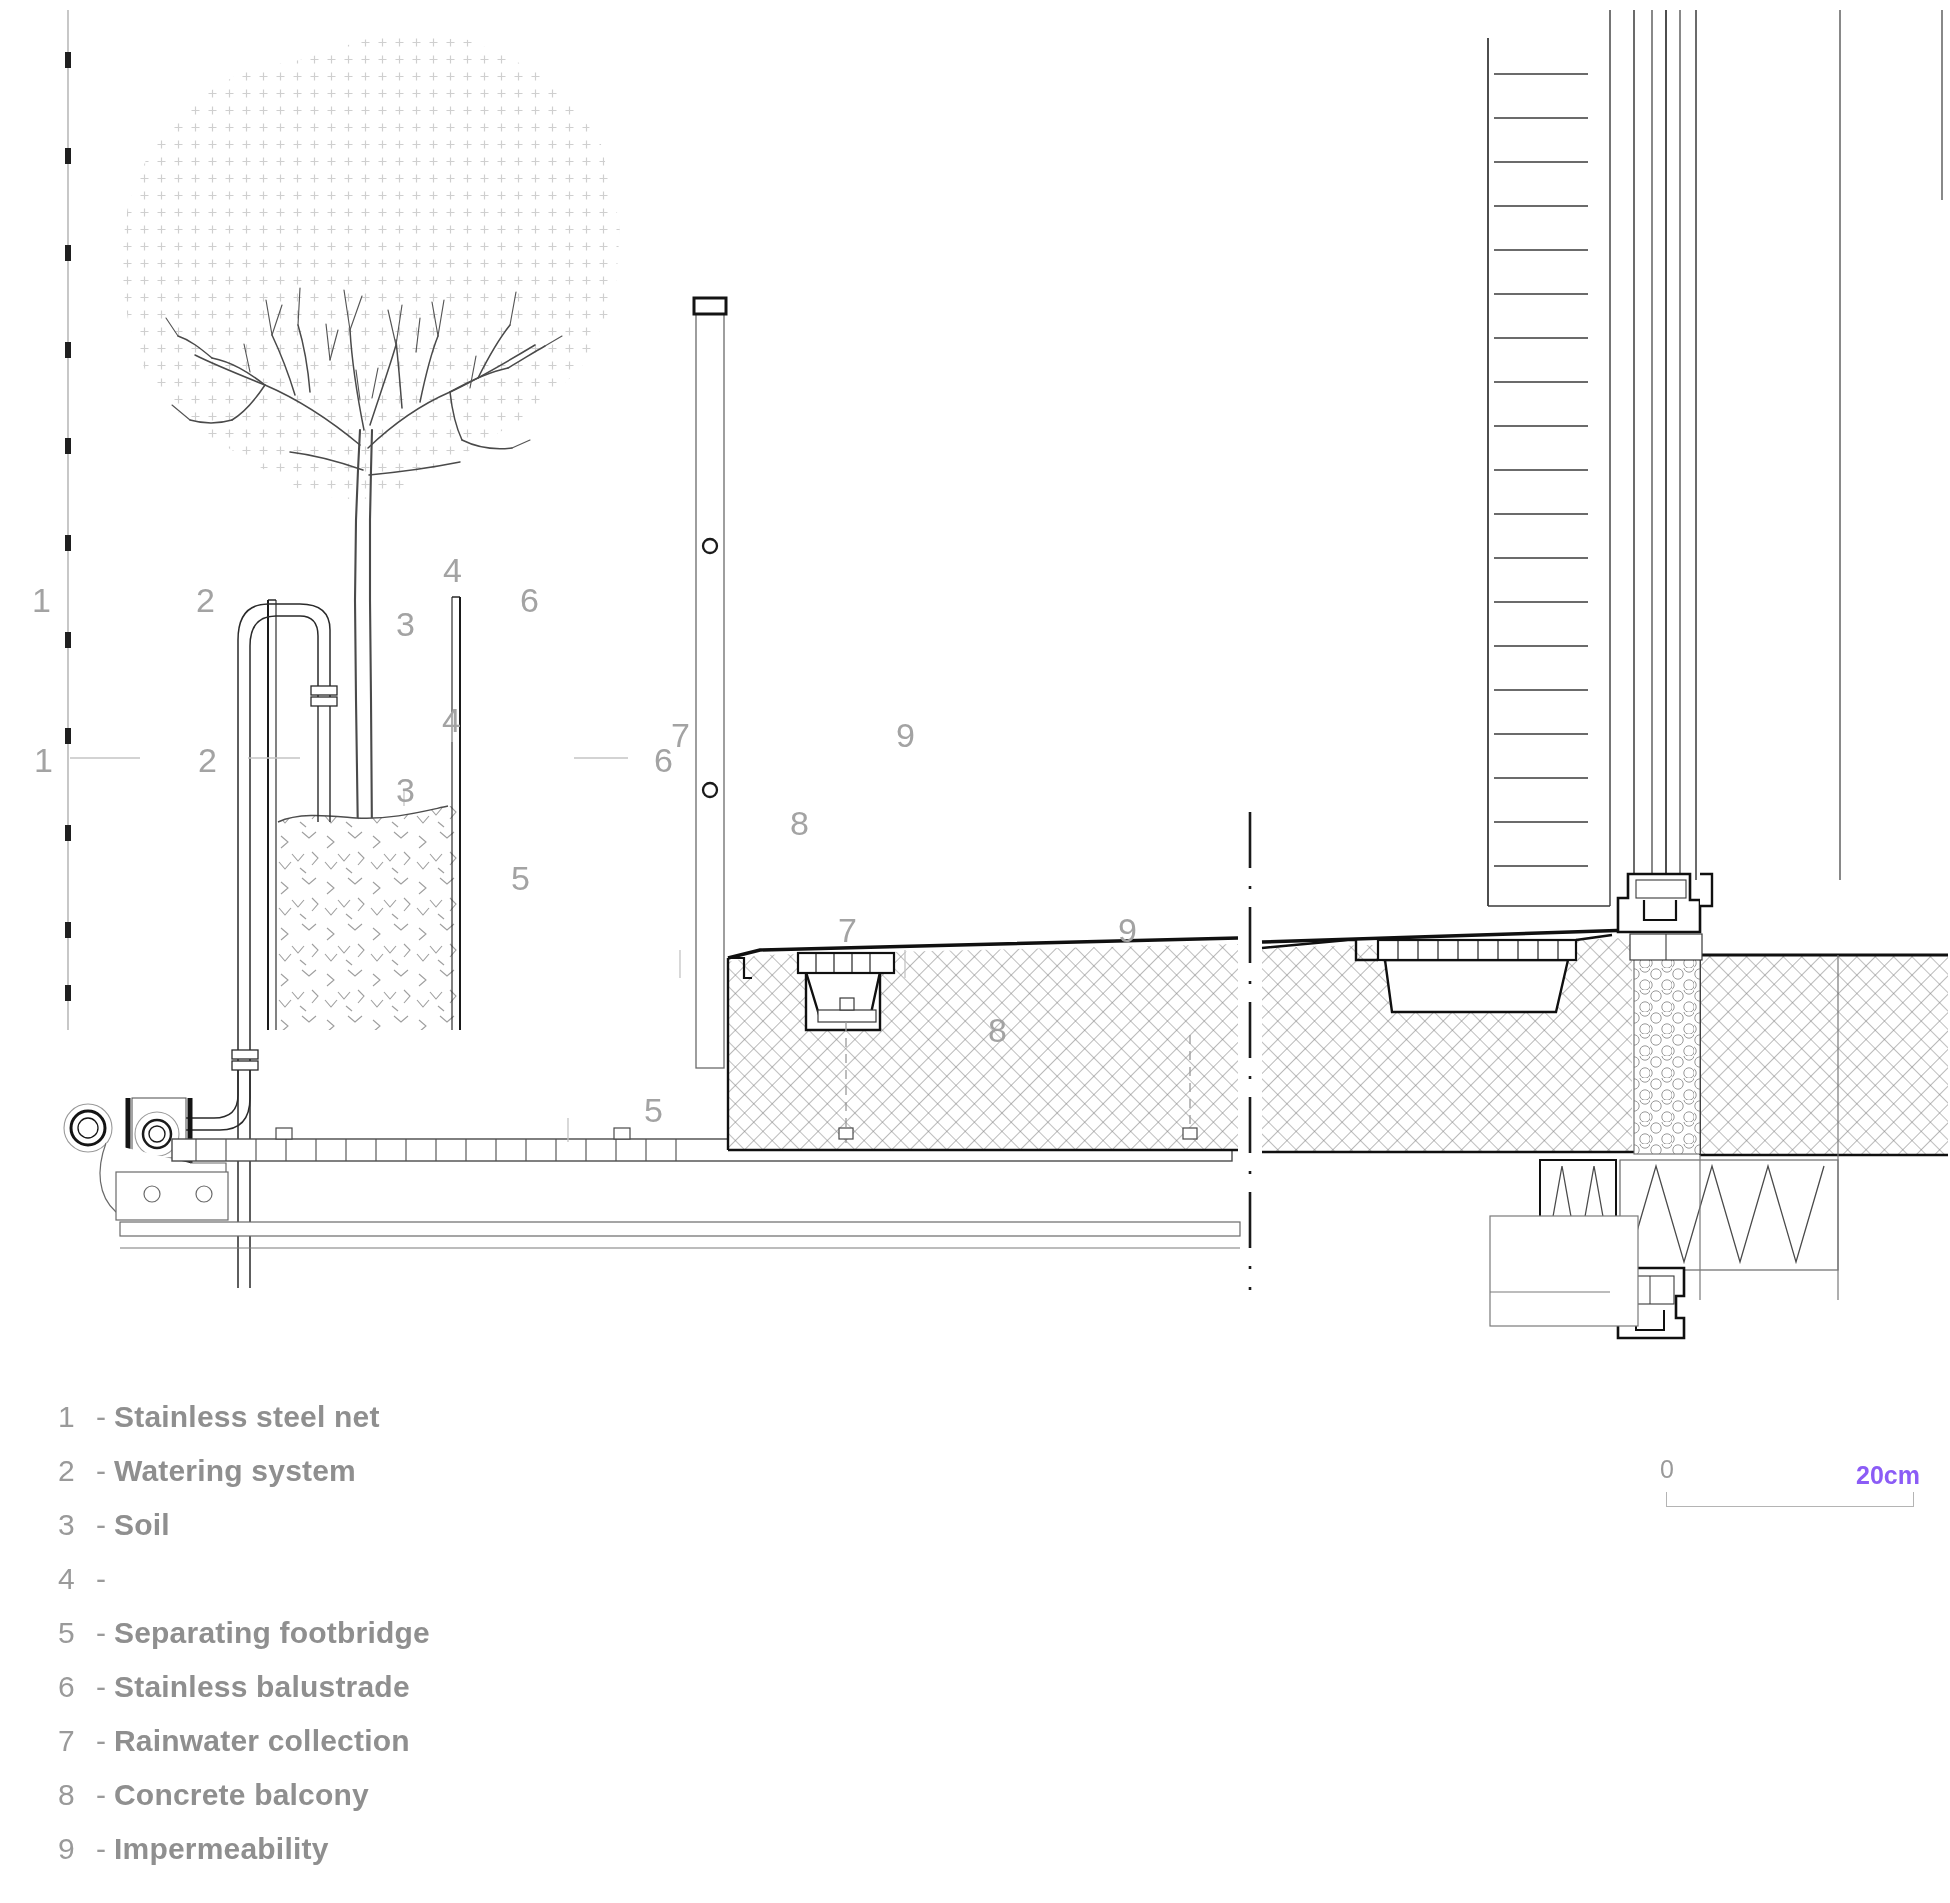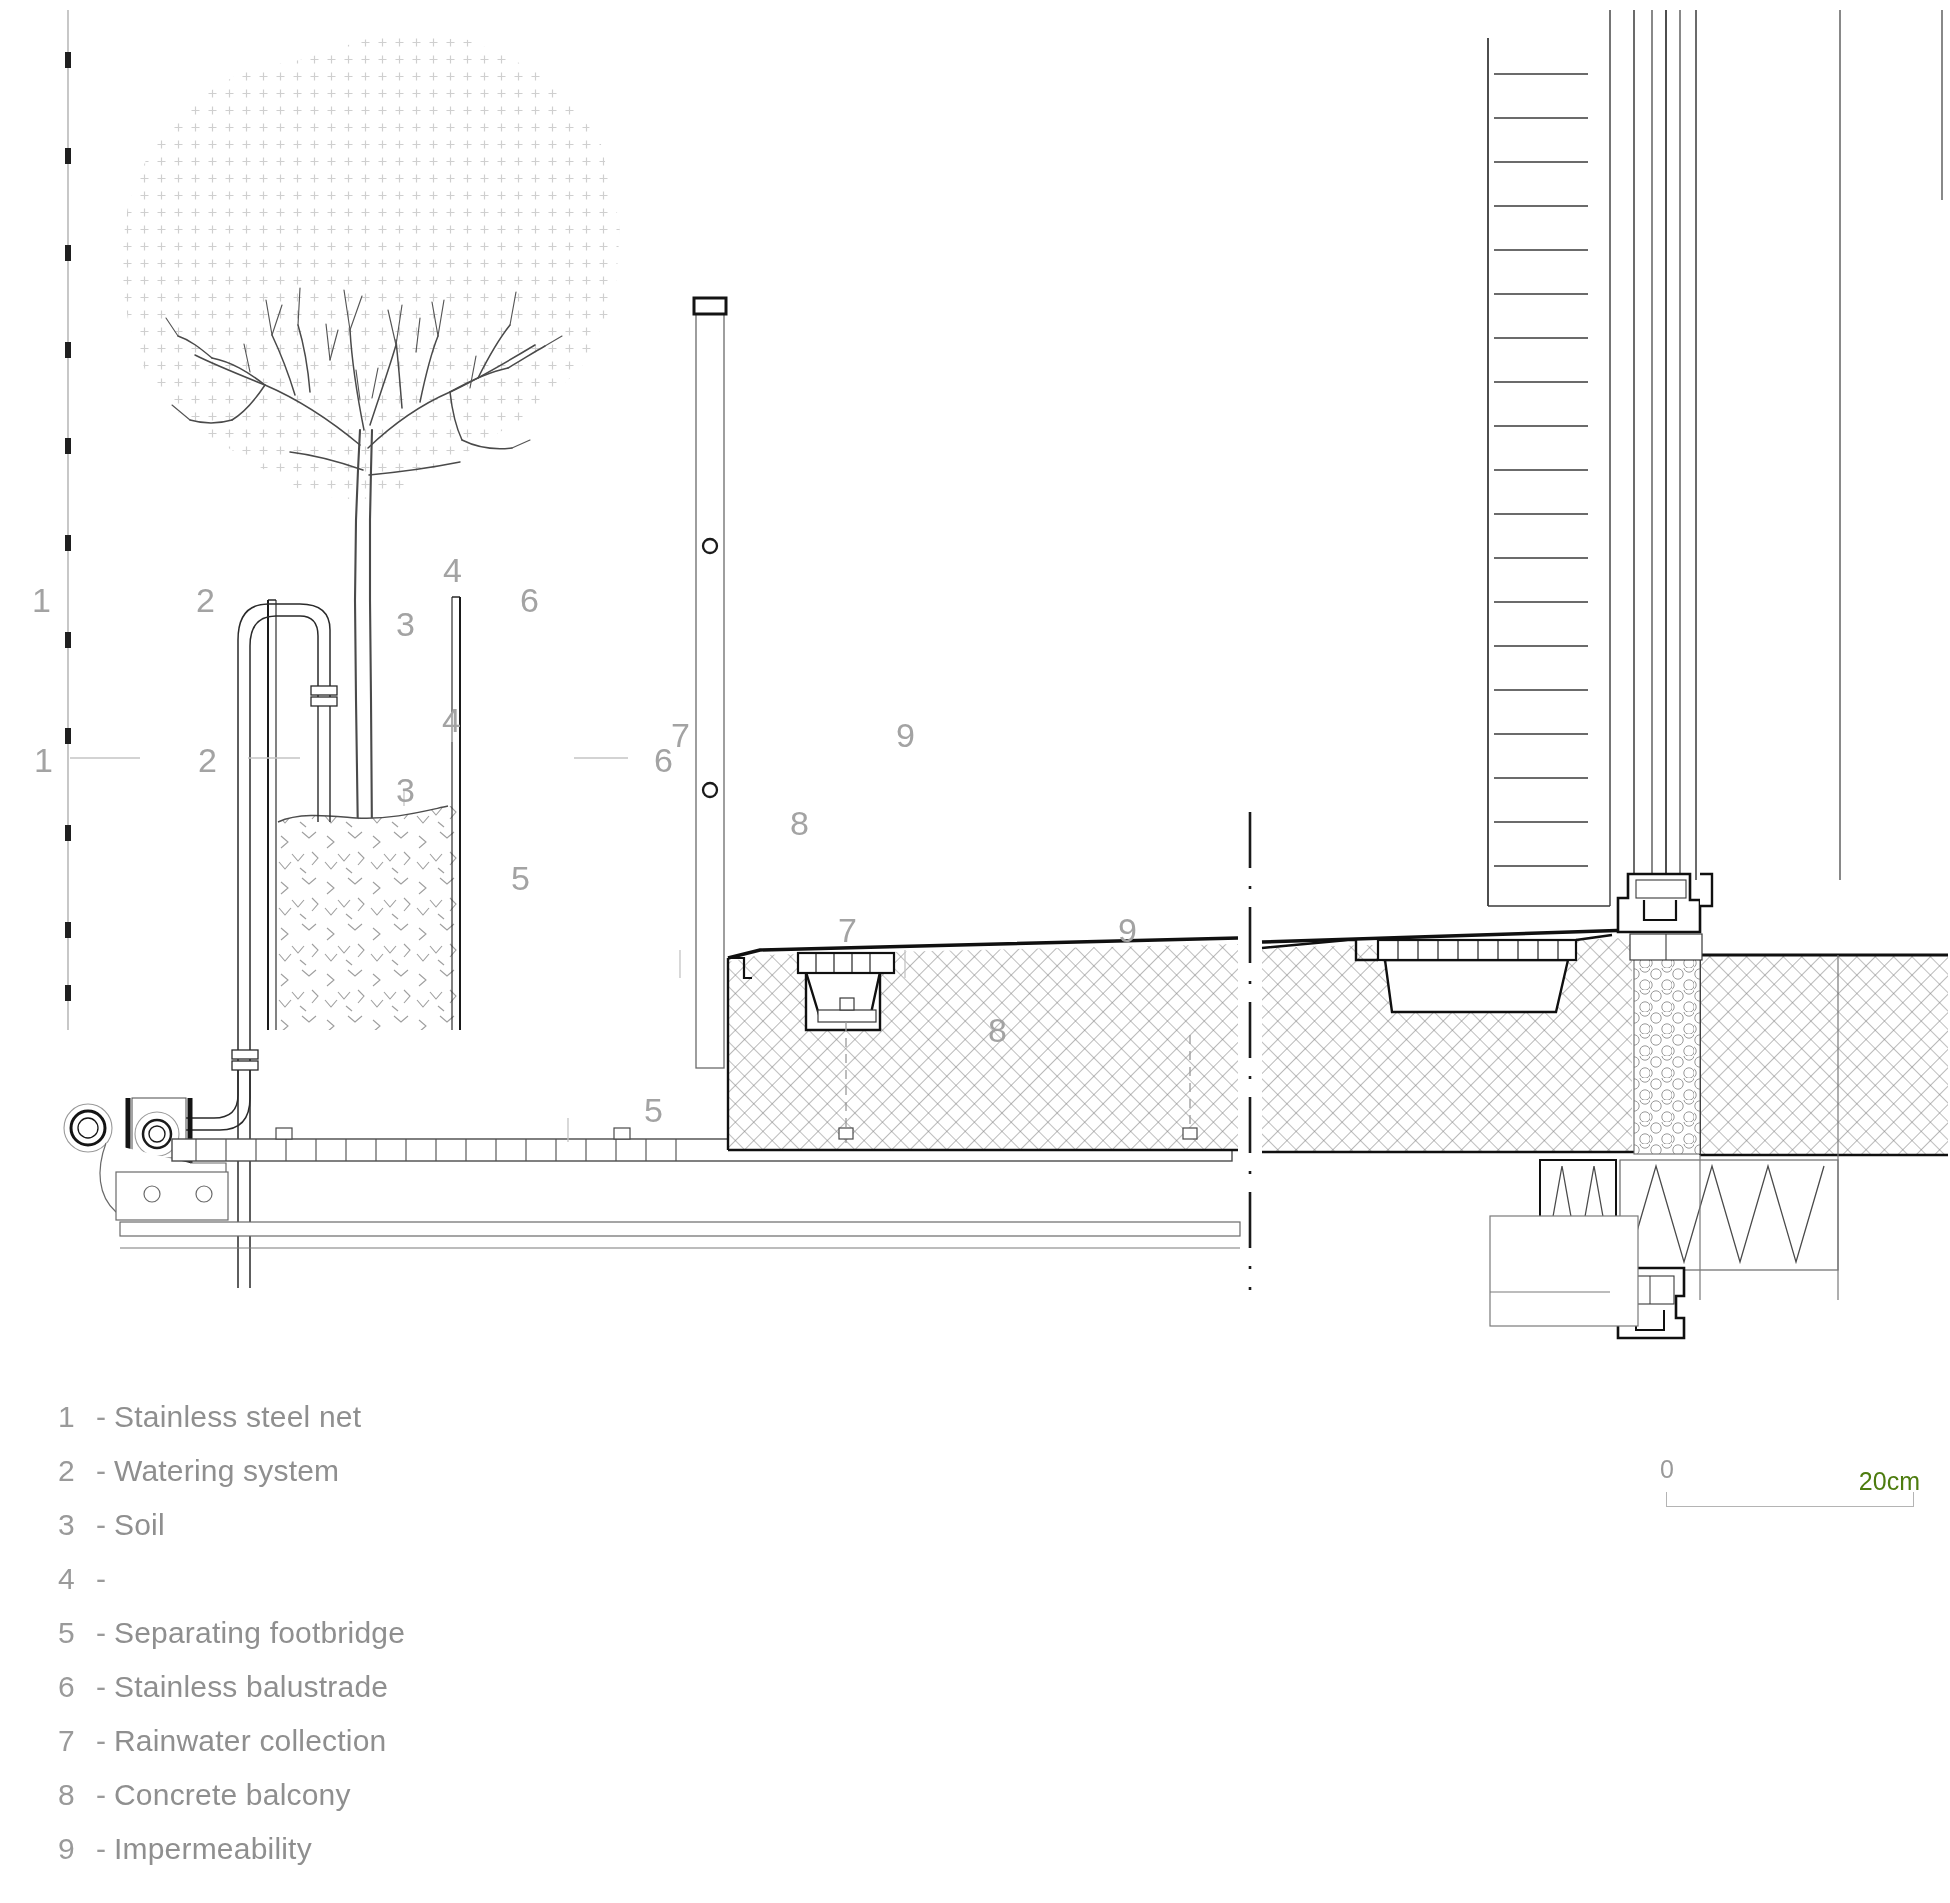--- a/index.html
+++ b/index.html
@@ -4,25 +4,25 @@
 <title>Architectural Detail Section</title>
 <style>
   html,body{margin:0;padding:0;background:#ffffff;}
   body{font-family:"Liberation Sans","DejaVu Sans",sans-serif;}
   #stage{position:relative;width:1950px;height:1903px;background:#fff;overflow:hidden;}
   #drawing{position:absolute;left:0;top:0;width:1950px;height:1903px;}
   .legend{position:absolute;left:58px;top:1400px;width:900px;}
   .legend-row{display:flex;align-items:baseline;margin-bottom:20px;}
   .legend-num{color:#9a9a9a;font-size:30px;width:30px;text-align:left;font-weight:400;letter-spacing:.5px;}
   .legend-dash{color:#9a9a9a;font-size:30px;width:26px;text-align:center;}
-  .legend-label{color:#8f8f8f;font-size:30px;font-weight:400;letter-spacing:.2px;text-align:center;}
+  .legend-label{color:#8f8f8f;font-size:30px;font-weight:700;letter-spacing:.2px;text-align:center;}
   .scalebar{position:absolute;left:1660px;top:1455px;width:260px;}
   .scale-labels{position:relative;height:34px;}
   .scale-zero{position:absolute;left:0;top:0;color:#9a9a9a;font-size:25px;}
-  .scale-max{position:absolute;right:0;top:12px;color:#4d7c0f;font-size:25px;}
+  .scale-max{position:absolute;right:0;top:6px;color:#8b5cf6;font-size:25px;font-weight:bold;}
   .scale-line{position:relative;height:16px;margin-top:3px;}
   .scale-line .bar{position:absolute;left:6px;right:6px;top:14px;height:1px;background:#b4b4b4;}
   .scale-line .tick{position:absolute;top:0;width:1px;height:15px;background:#b4b4b4;}
   .scale-line .tick.l{left:6px;}
   .scale-line .tick.r{right:6px;}
   .dnum{fill:#a3a3a3;font-family:"Liberation Sans",sans-serif;font-size:34px;}
 </style>
 </head>
 <body>
 

